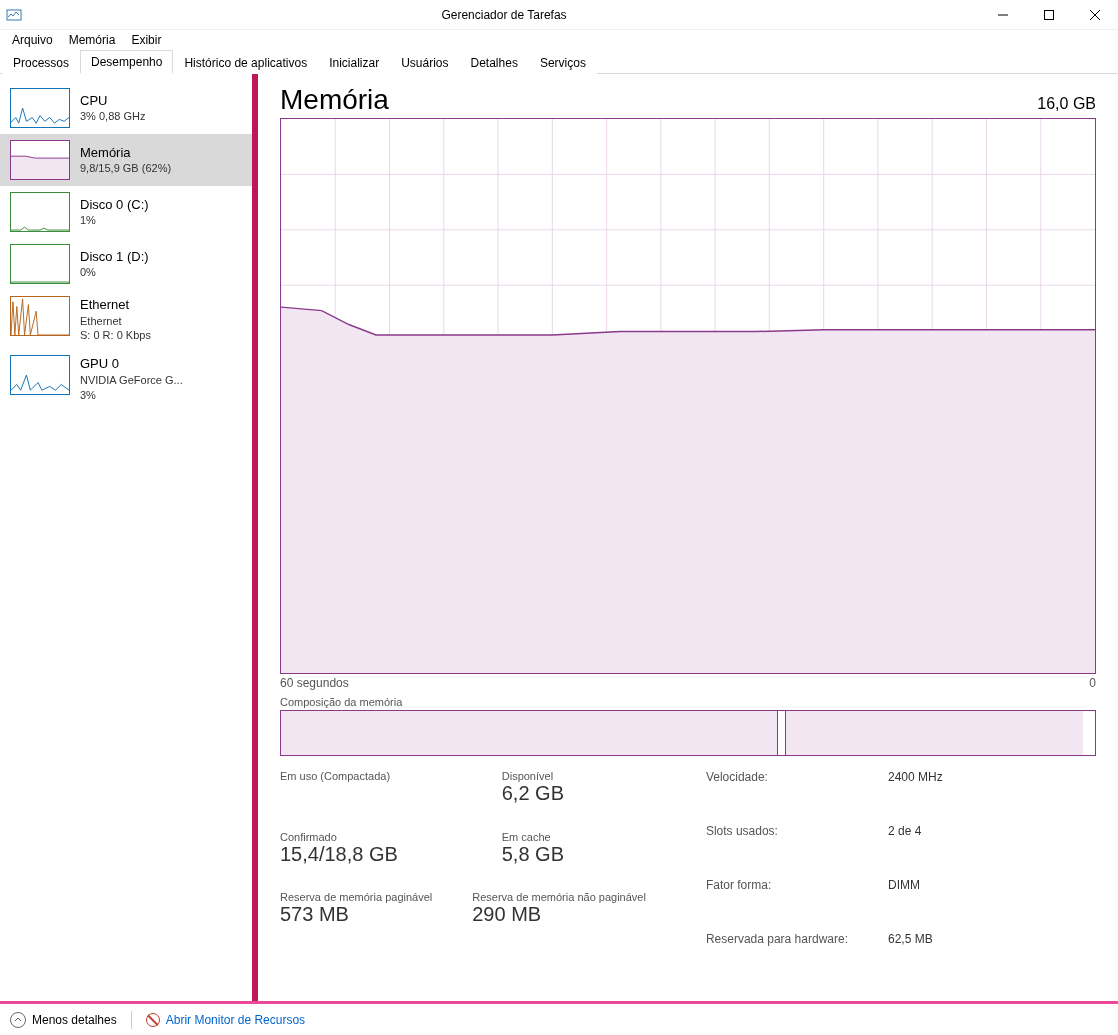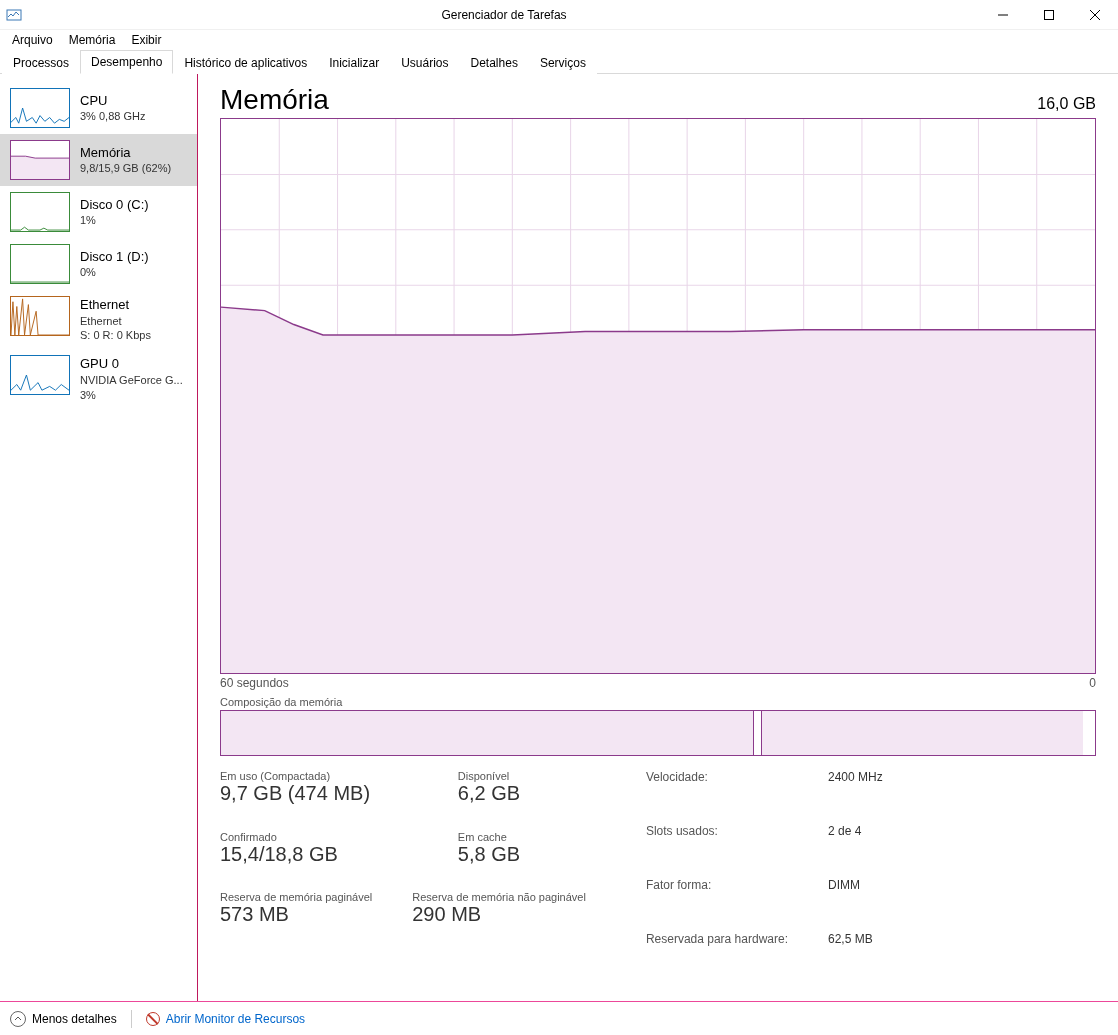--- a/index.html
+++ b/index.html
@@ -68,22 +68,22 @@
     background: #fff;
   }
   
   .content {
     flex: 1;
     display: flex;
     min-height: 0;
   }
   
   .sidebar {
-    width: 198px;
-    border-right: 1px solid #be185d;
+    width: 258px;
+    border-right: 6px solid #be185d;
     padding: 8px 0;
     overflow-y: auto;
   }
   .side-item {
     display: flex;
     gap: 10px;
     padding: 6px 10px;
     cursor: default;
   }
   .side-item.selected { background: #d9d9d9; }
@@ -166,21 +166,21 @@
     grid-template-columns: auto auto;
     column-gap: 40px;
     row-gap: 4px;
     align-content: start;
     gap: 40px;
   }
   .stats-right .rv { color: #333; }
   
   .footer {
     height: 34px;
-    border-top: 1px solid #ec4899;
+    border-top: 3px solid #ec4899;
     display: flex;
     align-items: center;
     gap: 14px;
     padding: 0 10px;
     font-size: 12px;
   }
   .footer .foot-btn {
     display: flex; align-items: center; gap: 6px;
     cursor: default;
   }
@@ -372,21 +372,20 @@
       <div class="comp-seg comp-used" id="comp-used" style="width: 61.0063%;"></div>
       <div class="comp-seg comp-gap"></div>
       <div class="comp-seg comp-avail"></div>
       <div class="comp-seg comp-hw"></div>
     </div>
 
     <div class="stats-area">
       <div class="stats-left">
         <div class="stat-block">
           <div class="label">Em uso (Compactada)</div>
-          <div class="value">9,7 GB (474 MB)</div>
         </div>
         <div class="stat-block">
           <div class="label">Disponível</div>
           <div class="value">6,2 GB</div>
         </div>
         <div class="stat-block">
           <div class="label">Confirmado</div>
           <div class="value">15,4/18,8 GB</div>
         </div>
         <div class="stat-block">

